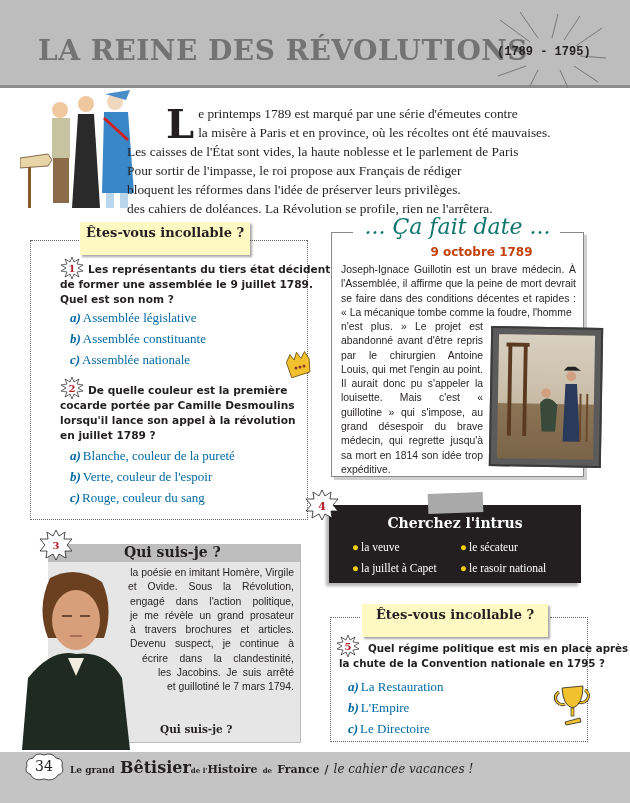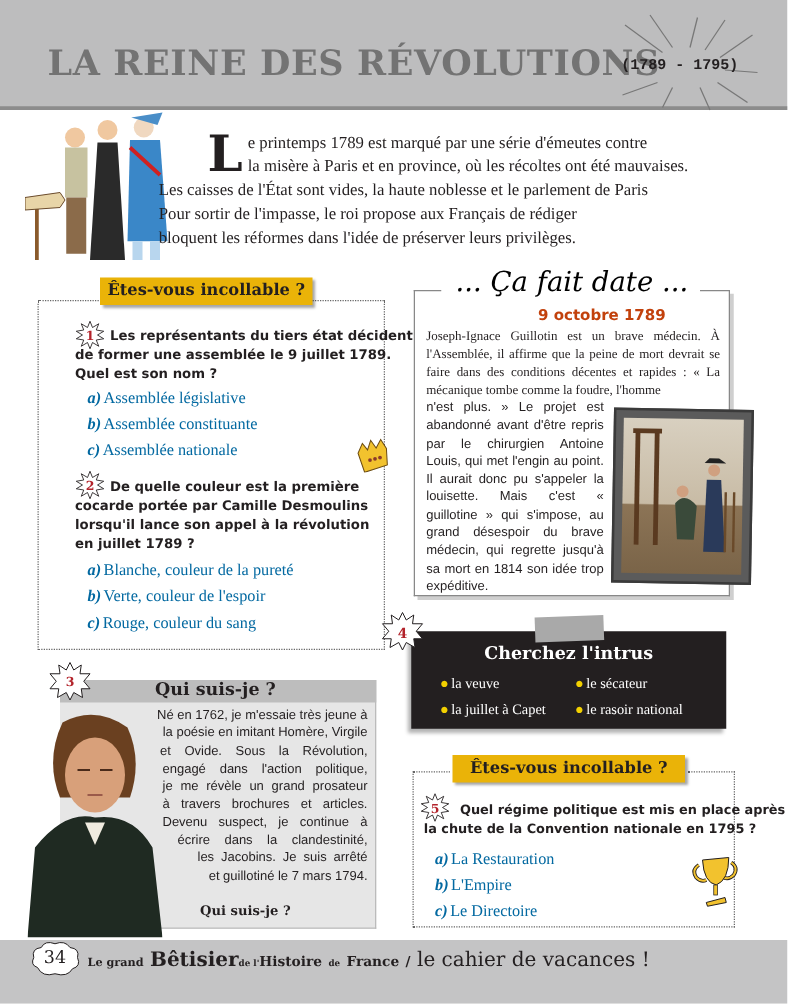--- a/index.html
+++ b/index.html
@@ -12,35 +12,35 @@
   .burst-lines { position: absolute; left: 480px; top: 10px; width: 130px; height: 80px; }
 
   .characters { position: absolute; left: 20px; top: 88px; width: 140px; height: 125px; }
 
   .intro { position: absolute; left: 166px; top: 104px; width: 440px; font-family: "Liberation Serif", serif; font-size: 13.4px; line-height: 19px; color: #231f20; }
   .drop-cap { float: left; font-family: "DejaVu Serif", serif; font-weight: bold; font-size: 40px; line-height: 36px; margin-right: 4px; margin-top: 2px; color: #231f20; }
 
   
   .quiz1 { position: absolute; left: 30px; top: 240px; width: 278px; height: 280px; border: 1px dotted #666; border-top: none; }
   .quiz1::before { content: ""; position: absolute; left: 0; top: 0; width: 276px; border-top: 1px dotted #666; }
-  .label-blue { position: absolute; background: #eab308; color: #231f20; font-family: "DejaVu Serif", serif; font-weight: bold; font-size: 13px; text-align: center; line-height: 22px; height: 22px; box-shadow: 2px 2px 2px rgba(0,0,0,0.35); }
+  .label-blue { position: absolute; background: #fef9c3; color: #231f20; font-family: "DejaVu Serif", serif; font-weight: bold; font-size: 13px; text-align: center; line-height: 22px; height: 33px; box-shadow: 2px 2px 2px rgba(0,0,0,0.35); }
   .q-num-burst { position: absolute; width: 24px; height: 24px; }
   .q-text { position: absolute; font-family: "DejaVu Sans", sans-serif; font-weight: bold; font-size: 10.6px; line-height: 15px; color: #231f20; }
   .answer { position: absolute; font-family: "Liberation Serif", serif; font-size: 13px; color: #0369a1; white-space: nowrap; }
   .answer .letter { font-style: italic; font-weight: bold; font-size: 13px; margin-right: 2px; }
 
   .crown { position: absolute; left: 284px; top: 350px; width: 30px; height: 28px; }
 
   
   .date-box { position: absolute; left: 331px; top: 232px; width: 253px; height: 245px; border: 1px solid #888; border-top: none; box-shadow: 3px 3px 0 #cfcfcf; }
   .date-box-top-left { position: absolute; left: 331px; top: 232px; width: 22px; border-top: 1px solid #888; }
   .date-box-top-right { position: absolute; left: 560px; top: 232px; width: 24px; border-top: 1px solid #888; }
-  .date-heading { position: absolute; left: 355px; top: 214px; width: 205px; text-align: center; font-family: "DejaVu Serif", serif; font-style: italic; font-size: 22px; color: #000000; }
+  .date-heading { position: absolute; left: 355px; top: 214px; width: 205px; text-align: center; font-family: "DejaVu Serif", serif; font-style: italic; font-size: 22px; color: #0f766e; }
   .date-subtitle { position: absolute; left: 331px; top: 245px; width: 301px; text-align: center; font-family: "DejaVu Sans", sans-serif; font-weight: bold; font-size: 12px; color: #c2410c; }
-  .date-text-full { position: absolute; left: 341px; top: 263px; width: 235px; font-family: Liberation Serif, serif; font-size: 10.4px; line-height: 14.3px; text-align: justify; color: #231f20; }
+  .date-text-full { position: absolute; left: 341px; top: 263px; width: 235px; font-family: Liberation Sans, sans-serif; font-size: 10.4px; line-height: 14.3px; text-align: justify; color: #231f20; }
   .date-text-narrow { position: absolute; left: 341px; top: 320px; width: 142px; font-family: "Liberation Sans", sans-serif; font-size: 10.4px; line-height: 14.3px; text-align: justify; color: #231f20; }
   .guillotine-img { position: absolute; left: 490px; top: 327px; width: 112px; height: 140px; background: #5b5b5b; border: 2px solid #3a3a3a; padding: 6px; transform: rotate(1deg); }
   .guillotine-scene { width: 100%; height: 100%; background: linear-gradient(180deg, #d8d0c0 0%, #c8bba5 55%, #8c7456 56%, #7a6448 100%); position: relative; overflow: hidden; }
 
   
   .intrus-box { position: absolute; left: 329px; top: 505px; width: 252px; height: 78px; background: #231f20; box-shadow: -3px 3px 3px rgba(0,0,0,0.3); }
   .intrus-tape { position: absolute; left: 428px; top: 493px; width: 55px; height: 20px; background: #a9a9a9; transform: rotate(-2deg); }
   .intrus-title { position: absolute; left: 329px; top: 515px; width: 252px; text-align: center; font-family: "DejaVu Serif", serif; font-weight: bold; font-size: 14px; color: #ffffff; }
   .intrus-item { position: absolute; font-family: "Liberation Serif", serif; font-size: 11.5px; color: #ffffff; white-space: nowrap; }
   .intrus-item .dot { color: #f2d000; margin-right: 2px; }
@@ -60,21 +60,21 @@
   .trophy { position: absolute; left: 553px; top: 682px; width: 38px; height: 44px; }
 
   
   .footer { position: absolute; left: 0; top: 752px; width: 630px; height: 51px; background: #c4c4c5; }
   .page-num-cloud { position: absolute; left: 24px; top: 752px; width: 40px; height: 30px; }
   .page-num { position: absolute; left: 24px; top: 758px; width: 40px; text-align: center; font-family: "DejaVu Serif", serif; font-size: 14px; color: #231f20; }
   .footer-text { position: absolute; left: 70px; top: 758px; white-space: nowrap; font-family: "DejaVu Serif", serif; color: #231f20; }
   .footer-text .small { font-size: 9px; font-weight: bold; }
   .footer-text .big { font-size: 16px; font-weight: bold; }
   .footer-text .mid { font-size: 11px; font-weight: bold; }
-  .footer-text .script { font-family: "DejaVu Serif", serif; font-size: 16px; }
+  .footer-text .script { font-family: "DejaVu Serif", serif; font-style: italic; font-size: 12px; }
 </style>
 </head>
 <body>
 
 <div class="header-band"></div>
 <svg class="burst-lines" viewBox="0 0 130 80">
   <g stroke="#777" stroke-width="1" fill="none">
     <line x1="20" y1="10" x2="50" y2="32"></line>
       <line x1="40" y1="2" x2="58" y2="28"></line>
     <line x1="78" y1="4" x2="72" y2="28"></line>
@@ -106,20 +106,21 @@
     <rect x="100" y="105" width="8" height="15" fill="#b8d6ee"></rect>
 </svg>
 
 <div class="intro">
   <span class="drop-cap">L</span>
   <div>e printemps 1789 est marqué par une série d'émeutes contre</div>
   <div>la misère à Paris et en province, où les récoltes ont été mauvaises.</div>
   <div style="margin-left:-39px">Les caisses de l'État sont vides, la haute noblesse et le parlement de Paris</div>
   <div style="margin-left:-39px">Pour sortir de l'impasse, le roi propose aux Français de rédiger</div>
   <div style="margin-left:-39px">bloquent les réformes dans l'idée de préserver leurs privilèges.</div>
+  <div style="margin-left:-39px">des cahiers de doléances. La Révolution se profile, rien ne l'arrêtera.</div>
 </div>
 
 <div class="quiz1"></div>
 <div class="label-blue" style="left:80px; top:222px; width:170px;">Êtes-vous incollable ?</div>
 
 <svg class="q-num-burst" style="left:60px; top:256px;" viewBox="0 0 24 24">
   <polygon points="12,1 14,6 19,3 17,8 23,9 18,12 23,15 17,16 19,21 14,18 12,23 10,18 5,21 7,16 1,15 6,12 1,9 7,8 5,3 10,6" fill="#fff" stroke="#231f20" stroke-width="0.7"></polygon>
   <text x="12" y="16" text-anchor="middle" font-size="10" font-weight="bold" fill="#b3232b" font-family="DejaVu Serif, serif">1</text>
 </svg>
 <div class="q-text" style="left:88px; top:262px;">Les représentants du tiers état décident</div>
@@ -195,21 +196,20 @@
 <div class="who-title">Qui suis-je ?</div>
 <svg class="portrait" viewBox="0 0 108 182">
   <path d="M28 10 Q54 -4 80 14 Q92 40 82 70 L26 70 Q14 40 28 10 Z" fill="#6a4020"></path>
   <ellipse cx="54" cy="52" rx="24" ry="30" fill="#d8a07a"></ellipse>
   <path d="M40 48 L50 48 M58 48 L68 48" stroke="#4a2a1a" stroke-width="1.5"></path>
   <path d="M48 68 L60 68" stroke="#9a5a4a" stroke-width="1.5"></path>
   <path d="M0 182 L6 110 Q30 80 54 86 Q84 82 100 110 L108 182 Z" fill="#1f2a22"></path>
   <path d="M46 90 L54 108 L62 90 Z" fill="#f0ece0"></path>
 </svg>
 <div class="who-text">
-  <div>Né en 1762, je m'essaie très jeune à</div>
   <div>la poésie en imitant Homère, Virgile</div>
   <div style="text-align:justify; text-align-last:justify; margin-left:10px;">et Ovide. Sous la Révolution,</div>
   <div style="text-align:justify; text-align-last:justify; margin-left:12px;">engagé dans l'action politique,</div>
   <div style="text-align:justify; text-align-last:justify; margin-left:12px;">je me révèle un grand prosateur</div>
   <div style="text-align:justify; text-align-last:justify; margin-left:12px;">à travers brochures et articles.</div>
   <div style="text-align:justify; text-align-last:justify; margin-left:12px;">Devenu suspect, je continue à</div>
   <div style="text-align:justify; text-align-last:justify; margin-left:24px;">écrire dans la clandestinité,</div>
   <div style="text-align:justify; text-align-last:justify; margin-left:40px;">les Jacobins. Je suis arrêté</div>
   <div>et guillotiné le 7 mars 1794.</div>
 </div>

